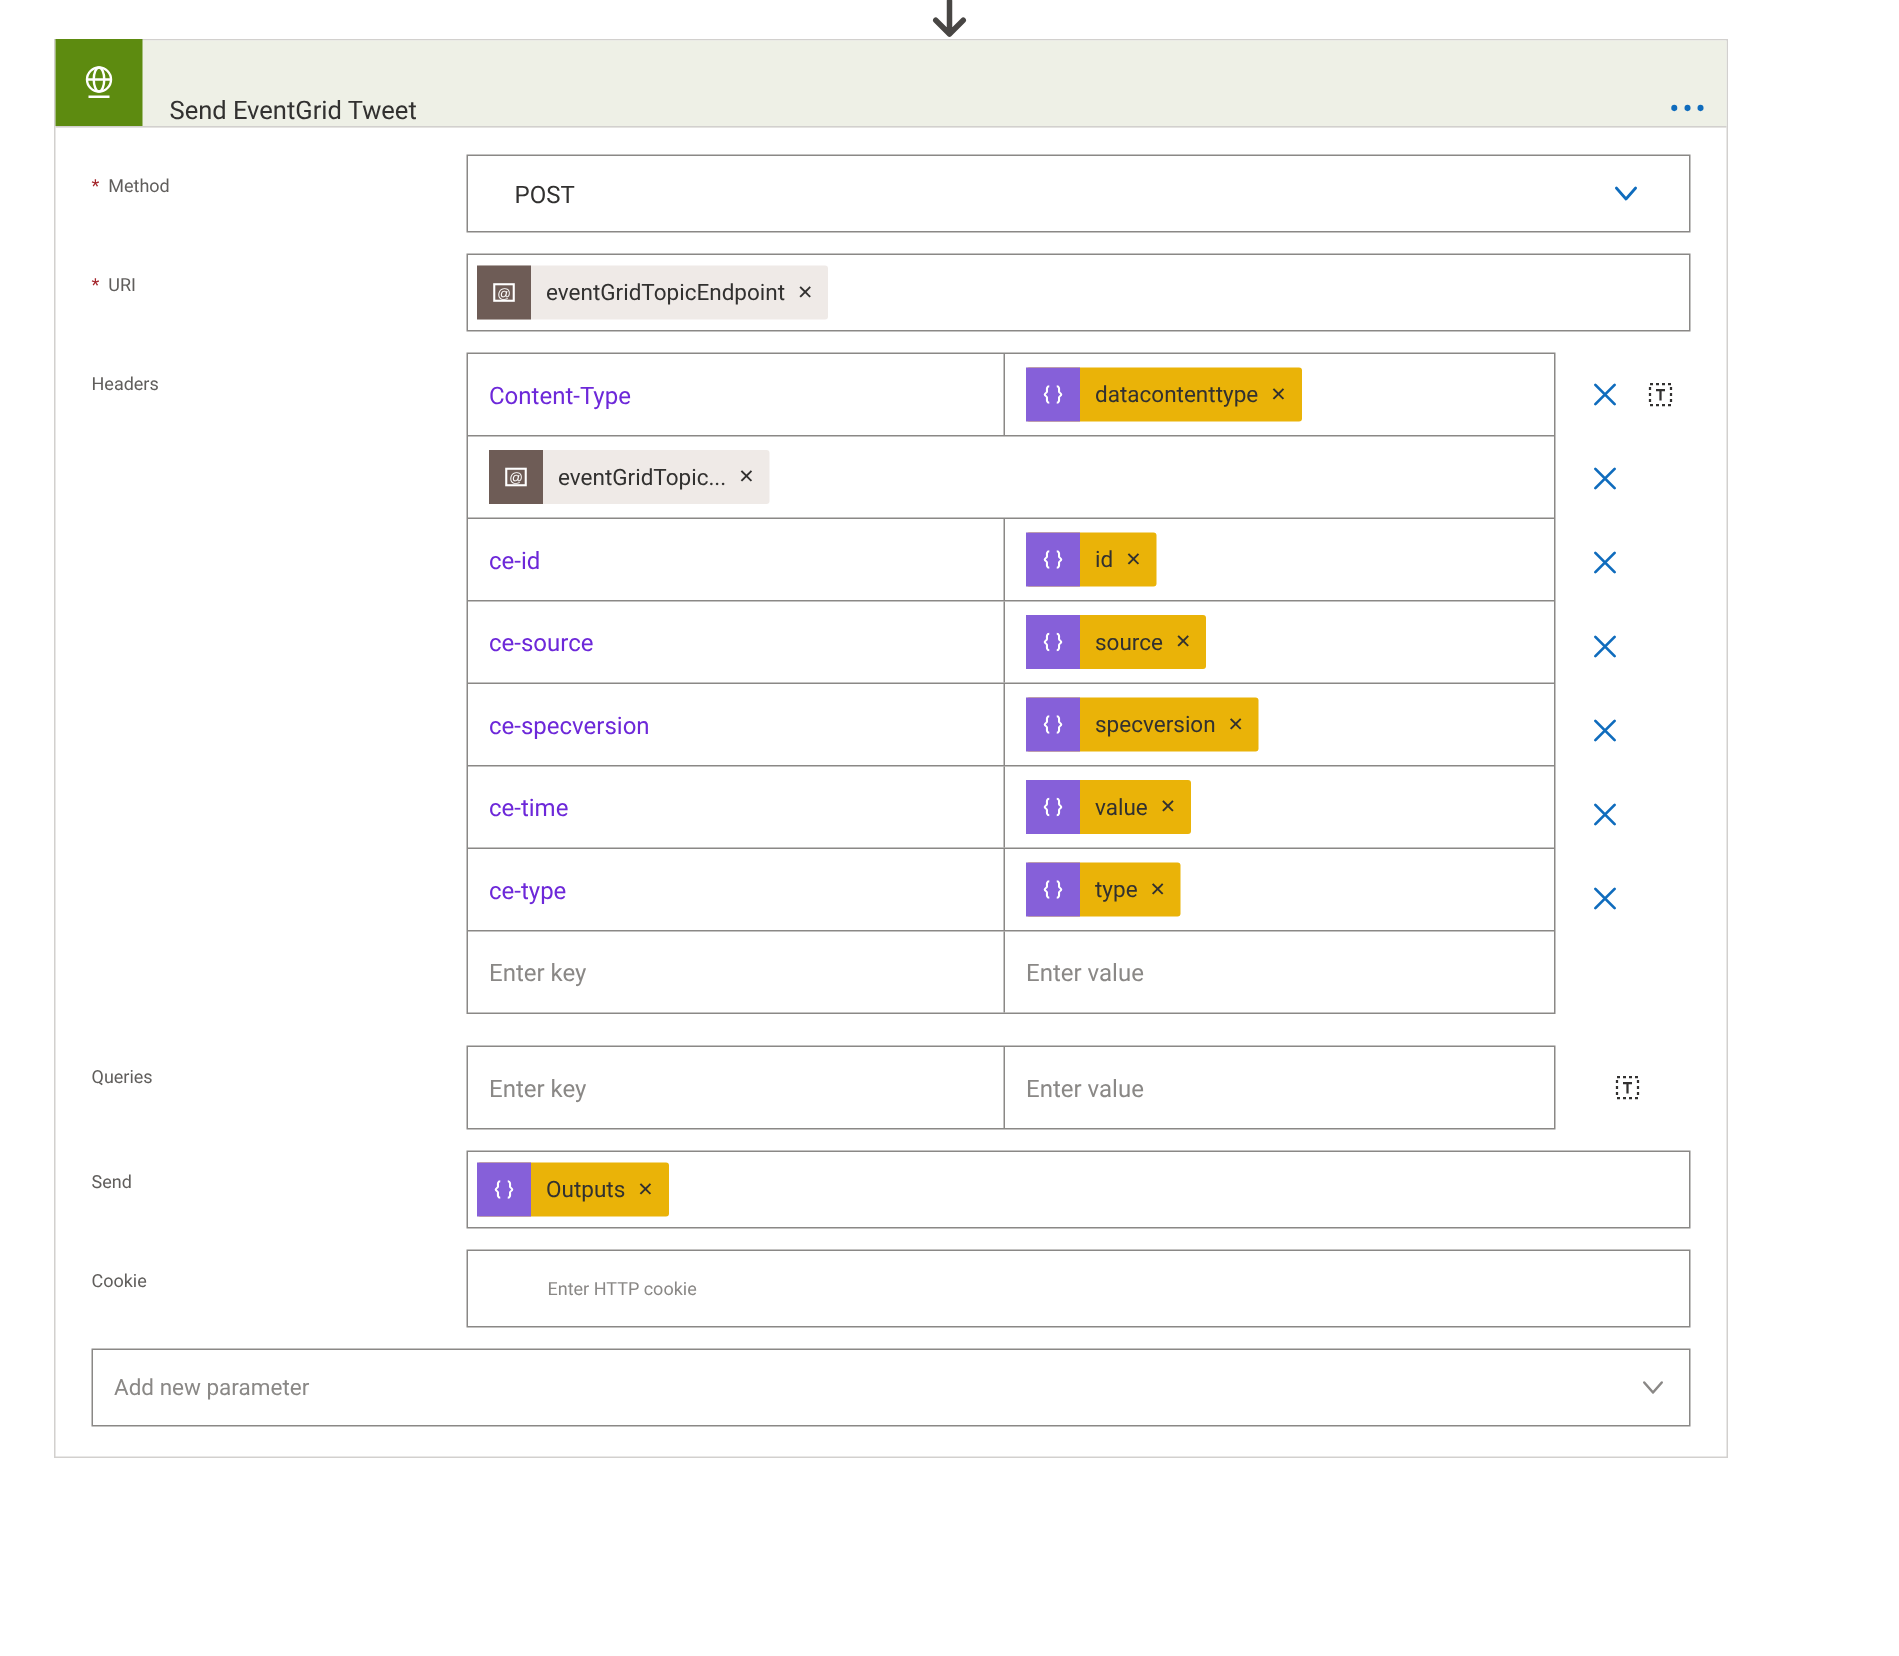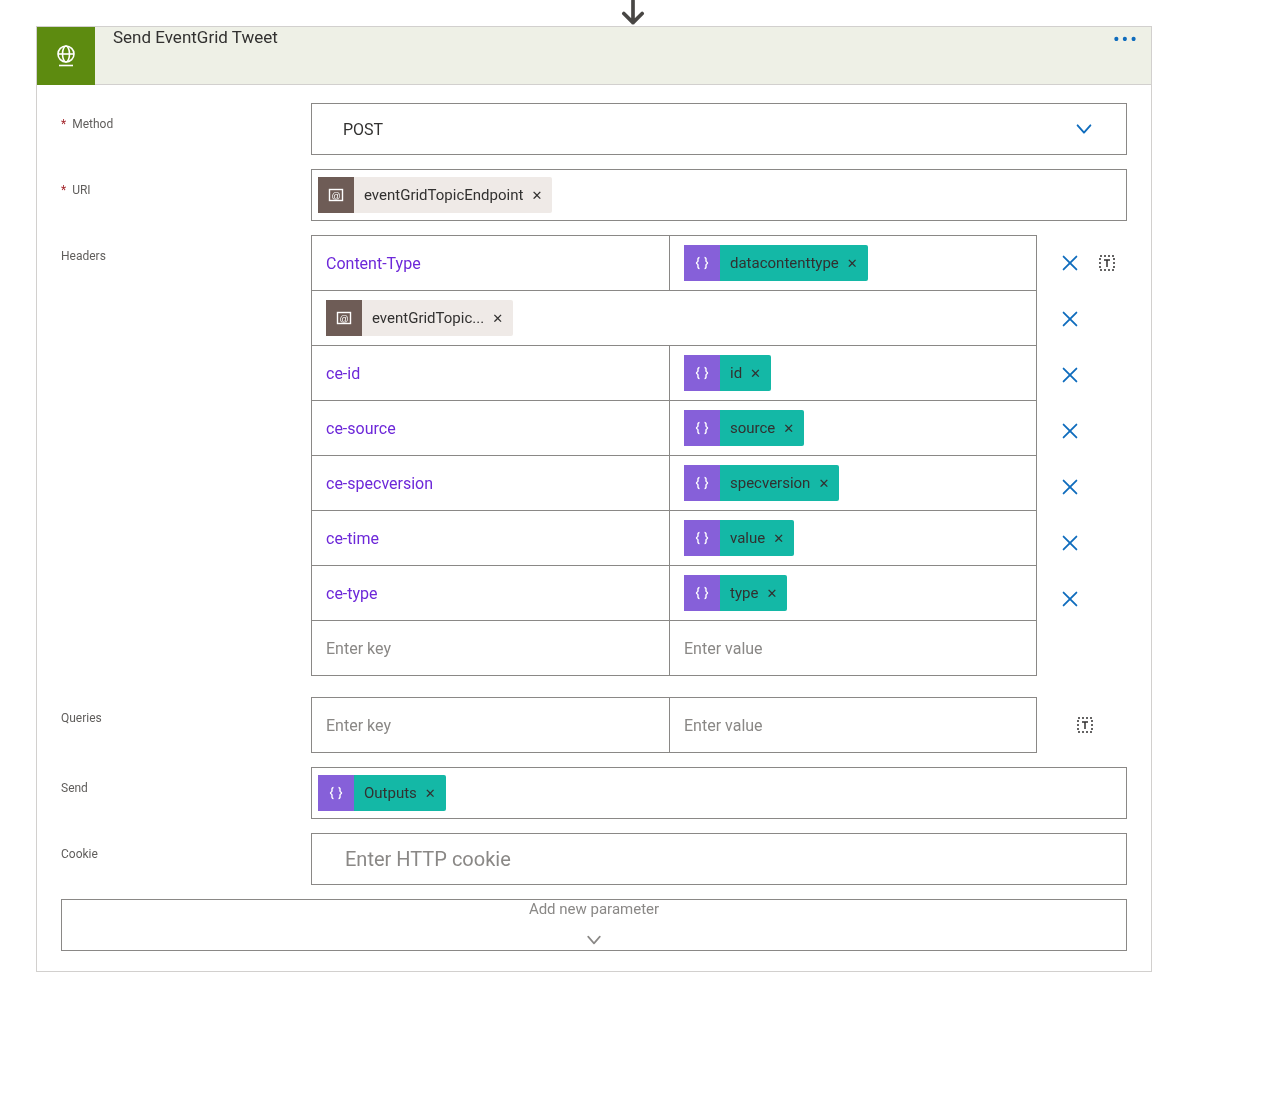--- a/index.html
+++ b/index.html
@@ -32,21 +32,21 @@
   .card {
     position: absolute;
     top: 26px;
     left: 36px;
     width: 1116px;
     border: 1px solid #d2d0ce;
     background: #fff;
   }
   .card-header {
     display: flex;
-    align-items: flex-start;
+    align-items: flex-end;
     height: 58px;
     background: #eef0e6;
     border-bottom: 1px solid #d2d0ce;
   }
   .card-icon {
     width: 58px;
     height: 58px;
     background: #5d8b10;
     display: flex;
     align-items: center;
@@ -117,21 +117,21 @@
     gap: 4px;
     min-height: 52px;
   }
   .chip {
     display: inline-flex;
     align-items: center;
     height: 36px;
     border-radius: 2px;
     padding-right: 10px;
     font-size: 15px;
-    background: #14b8a6;
+    background: #eab308;
     color: #323130;
   }
   .chip .chip-icon {
     width: 36px;
     height: 36px;
     display: flex;
     align-items: center;
     justify-content: center;
     background: #8660d9;
     color: #fff;
@@ -190,38 +190,38 @@
   .headers-side .row-actions { height: 56px; }
 
   .text-input {
     width: 100%;
   }
   .text-input input {
     border: none;
     outline: none;
     width: 100%;
     height: 100%;
-    font-size: 20px;
+    font-size: 12px;
     color: #3b82f6;
     font-family: inherit;
     background: transparent;
+    margin-left: 20px;
   }
   .text-input input::placeholder { color: #8a8886; }
 
   .add-param {
     margin-top: 14px;
     border: 1px solid #8a8886;
     height: 52px;
     display: flex;
     align-items: center;
     justify-content: space-between;
     padding: 0 14px;
     color: #8a8886;
     cursor: pointer;
-    flex-direction: column;
   }
   .add-param .chev-down { color: #8a8886; }
   svg { display: block; }
 </style>
 </head>
 <body>
 
 <div class="canvas">
 
   <div class="arrow-down">

